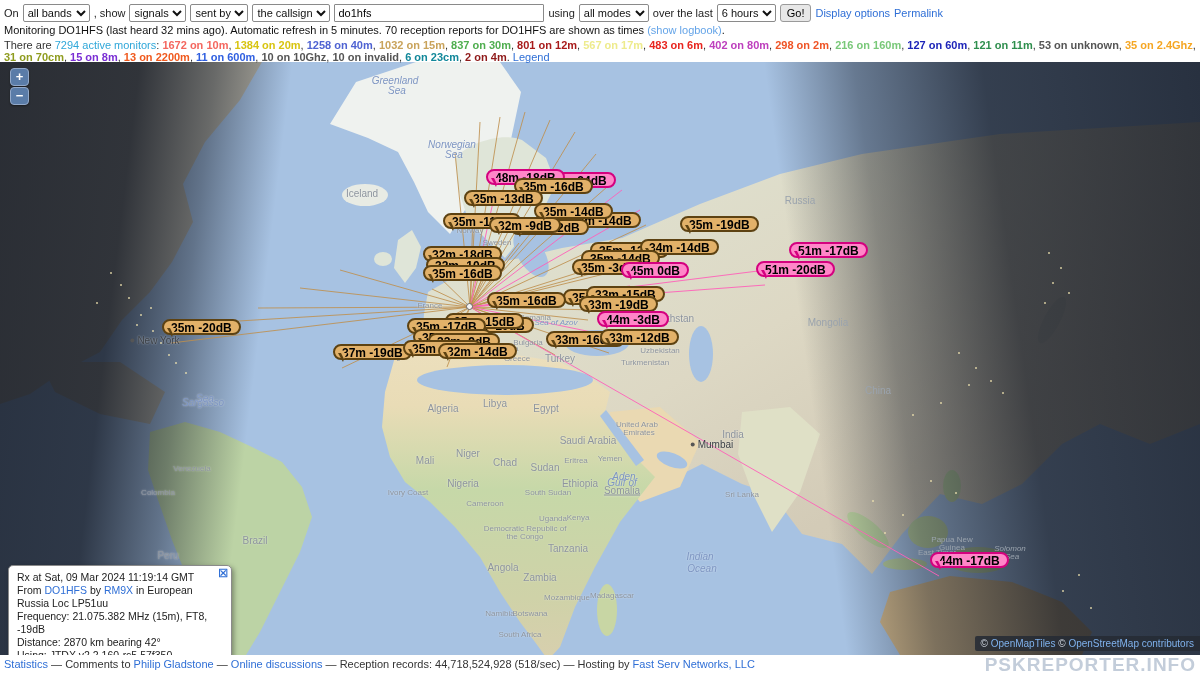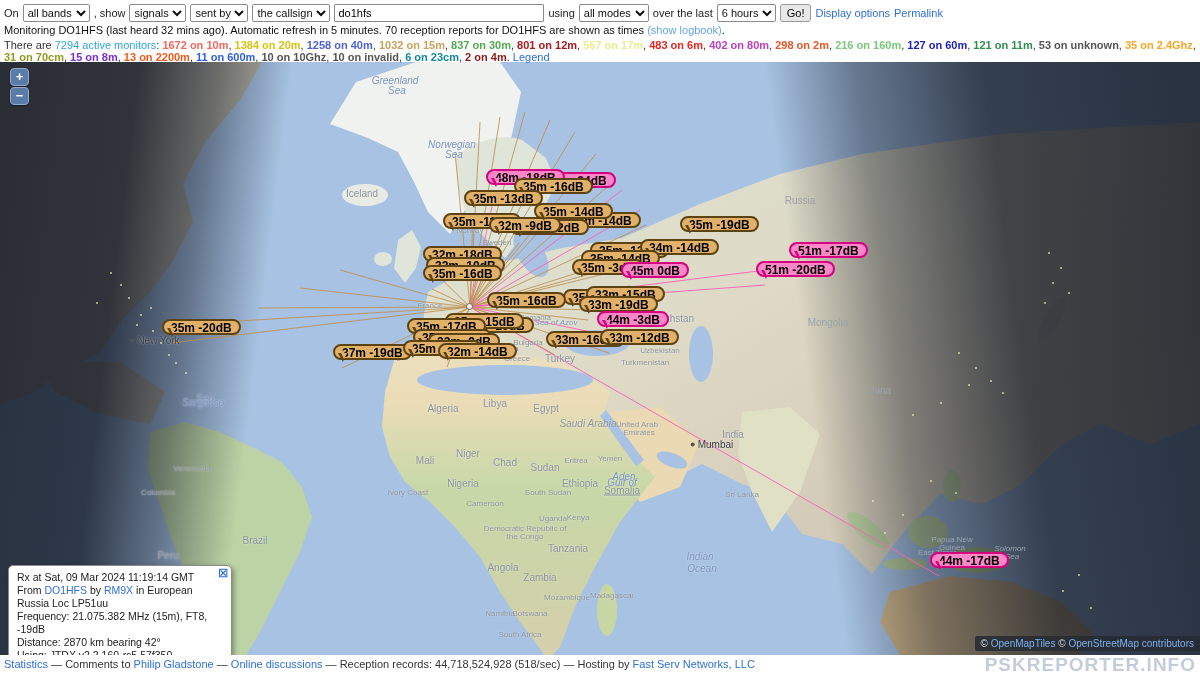--- a/index.html
+++ b/index.html
@@ -233,21 +233,21 @@
       <span class="mlab country" style="left: 560px; top: 296px;">Turkey</span>
       <span class="mlab sea tiny" style="left: 556px; top: 260px;">Sea of Azov</span>
       <span class="mlab country" style="left: 668px; top: 256px;">Kazakhstan</span>
       <span class="mlab country tiny" style="left: 660px; top: 288px;">Uzbekistan</span>
       <span class="mlab country tiny" style="left: 645px; top: 300px;">Turkmenistan</span>
       <span class="mlab country dim" style="left: 828px; top: 260px;">Mongolia</span>
       <span class="mlab country dim" style="left: 878px; top: 328px;">China</span>
       <span class="mlab country" style="left: 733px; top: 372px;">India</span>
       <span class="mlab city" style="left: 712px; top: 382px;">Mumbai</span>
       <span class="mlab country tiny" style="left: 742px; top: 432px;">Sri Lanka</span>
-      <span class="mlab country" style="left: 588px; top: 361px; font-style: italic;">Saudi Arabia</span>
+      <span class="mlab country" style="left: 588px; top: 378px;">Saudi Arabia</span>
       <span class="mlab country tiny" style="left: 637px; top: 362px;">United Arab</span>
       <span class="mlab country tiny" style="left: 639px; top: 370px;">Emirates</span>
       <span class="mlab country tiny" style="left: 610px; top: 396px;">Yemen</span>
       <span class="mlab sea" style="left: 622px; top: 420px;">Gulf of</span>
       <span class="mlab sea" style="left: 624px; top: 414px;">Aden</span>
       <span class="mlab country" style="left: 580px; top: 421px;">Ethiopia</span>
       <span class="mlab country" style="left: 622px; top: 428px; text-decoration: underline;">Somalia</span>
       <span class="mlab country tiny" style="left: 576px; top: 398px;">Eritrea</span>
       <span class="mlab country" style="left: 545px; top: 405px;">Sudan</span>
       <span class="mlab country tiny" style="left: 548px; top: 430px;">South Sudan</span>

